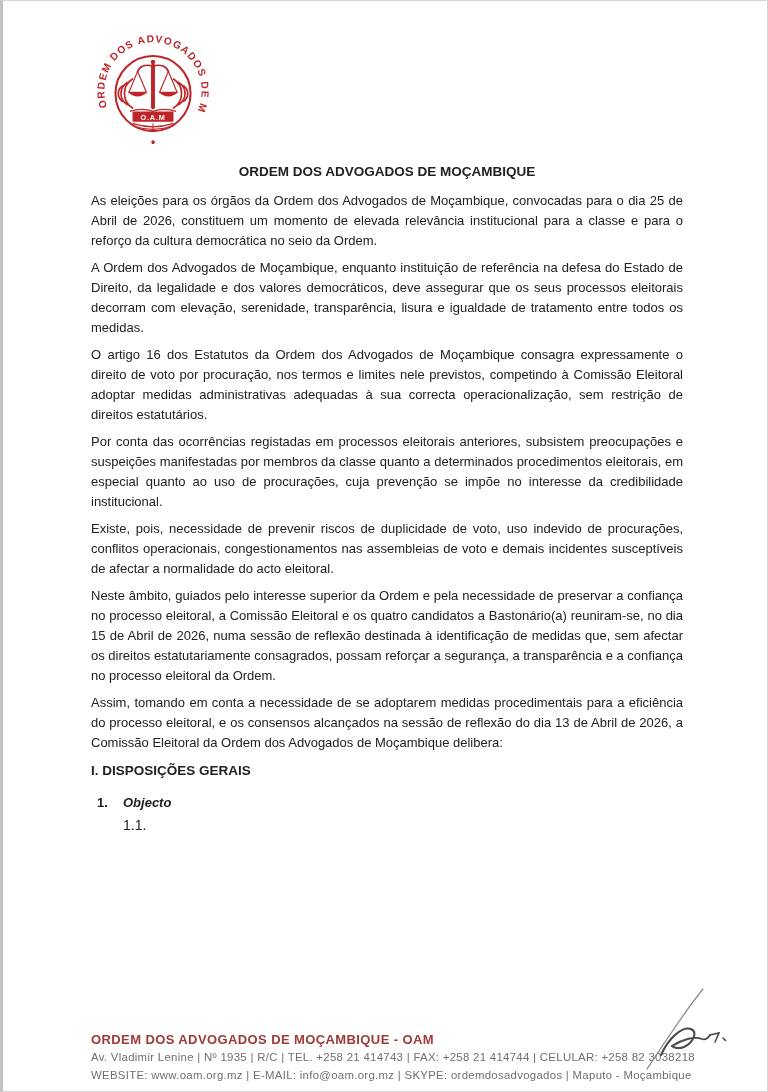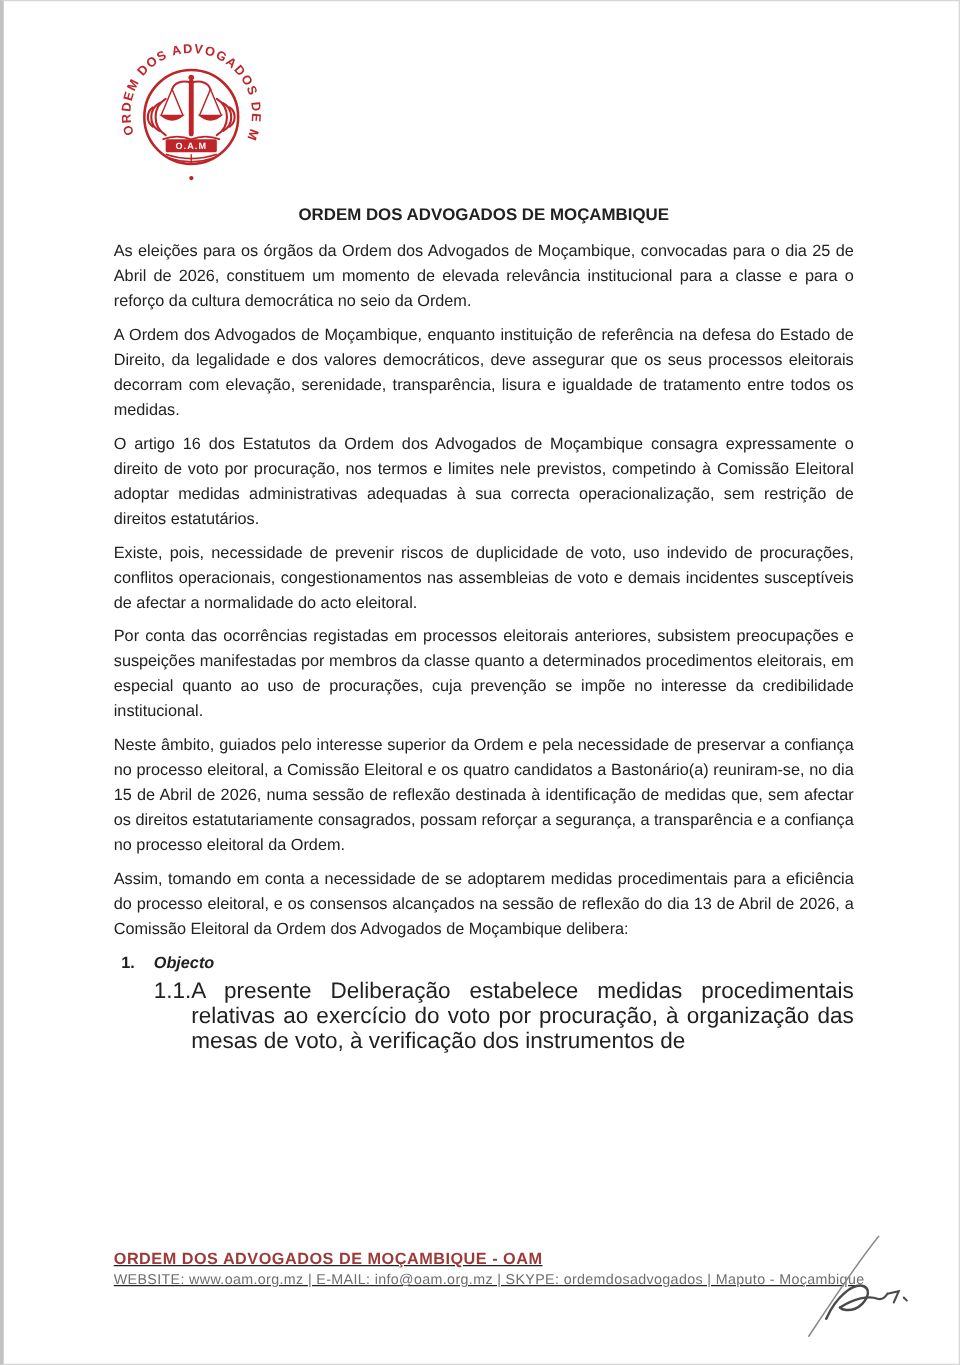--- a/index.html
+++ b/index.html
@@ -26,25 +26,25 @@
     text-align:justify;
   }
   .para + .para { margin-top:0; }
   .section-heading {
     margin-top:8px; margin-bottom:12px;
     font-weight:bold; font-size:13.5px; line-height:20px;
   }
   .li-row { display:flex; padding-left:6px; font-size:13px; line-height:20px; }
   .li-num { width:26px; font-weight:bold; }
   .li-title { font-weight:bold;font-style:italic; }
-  .li-sub { display:flex; padding-left:32px; margin-top:2px; font-size:18px; line-height:20px; }
+  .li-sub { display:flex; padding-left:32px; margin-top:2px; font-size:14px; line-height:20px;gap:48px; }
   .li-subnum { width:30px; flex:none; }
   .li-subtext { flex:1; text-align:justify; }
   .doc-footer {
-    position:absolute; left:88px; right:46px; top:997px;text-decoration:underline;
+    position:absolute; left:88px; right:46px; top:1030px;
   }
   .footer-title {
     font-size:13px; font-weight:bold; letter-spacing:.4px;
     color:#9c3a38; line-height:17px;
   }
   .footer-line {
     font-size:11.4px; color:#6f6f6f; letter-spacing:.3px; line-height:18px;
   }
   .signature { position:absolute; left:636px; top:984px; width:100px; height:90px; }
 </style>
@@ -92,38 +92,39 @@
       <path d="M75,113 L75,121" stroke="#be2428" stroke-width="1.3"></path>
     </g>
   </svg>
 
   <main class="content">
     <div class="h-center">ORDEM DOS ADVOGADOS DE MOÇAMBIQUE</div>
 
     <p class="para">As eleições para os órgãos da Ordem dos Advogados de Moçambique, convocadas para o dia 25 de Abril de 2026, constituem um momento de elevada relevância institucional para a classe e para o reforço da cultura democrática no seio da Ordem.</p>
     <p class="para">A Ordem dos Advogados de Moçambique, enquanto instituição de referência na defesa do Estado de Direito, da legalidade e dos valores democráticos, deve assegurar que os seus processos eleitorais decorram com elevação, serenidade, transparência, lisura e igualdade de tratamento entre todos os medidas.</p>
     <p class="para">O artigo 16 dos Estatutos da Ordem dos Advogados de Moçambique consagra expressamente o direito de voto por procuração, nos termos e limites nele previstos, competindo à Comissão Eleitoral adoptar medidas administrativas adequadas à sua correcta operacionalização, sem restrição de direitos estatutários.</p>
+    <p class="para">Por conta das ocorrências registadas em processos eleitorais anteriores, subsistem preocupações e suspeições manifestadas por membros da classe quanto a determinados procedimentos eleitorais, em especial quanto ao uso de procurações, cuja prevenção se impõe no interesse da credibilidade institucional.</p>
     <p class="para">Existe, pois, necessidade de prevenir riscos de duplicidade de voto, uso indevido de procurações, conflitos operacionais, congestionamentos nas assembleias de voto e demais incidentes susceptíveis de afectar a normalidade do acto eleitoral.</p>
-    <p class="para">Por conta das ocorrências registadas em processos eleitorais anteriores, subsistem preocupações e suspeições manifestadas por membros da classe quanto a determinados procedimentos eleitorais, em especial quanto ao uso de procurações, cuja prevenção se impõe no interesse da credibilidade institucional.</p>
     <p class="para">Neste âmbito, guiados pelo interesse superior da Ordem e pela necessidade de preservar a confiança no processo eleitoral, a Comissão Eleitoral e os quatro candidatos a Bastonário(a) reuniram-se, no dia 15 de Abril de 2026, numa sessão de reflexão destinada à identificação de medidas que, sem afectar os direitos estatutariamente consagrados, possam reforçar a segurança, a transparência e a confiança no processo eleitoral da Ordem.</p>
     <p class="para">Assim, tomando em conta a necessidade de se adoptarem medidas procedimentais para a eficiência do processo eleitoral, e os consensos alcançados na sessão de reflexão do dia 13 de Abril de 2026, a Comissão Eleitoral da Ordem dos Advogados de Moçambique delibera:</p>
 
+    <div class="section-heading">I. DISPOSIÇÕES GERAIS</div>
 
     <div class="li-row">
       <span class="li-num">1.</span>
       <span class="li-title">Objecto</span>
     </div>
     <div class="li-sub">
       <span class="li-subnum">1.1.</span>
-      <span class="li-subtext">A presente Deliberação estabelece medidas procedimentais relativas ao exercício do voto por procuração, à organização das mesas de voto, à verificação dos instrumentos de</span>
     </div>
   </main>
 
   <footer class="doc-footer">
     <div class="footer-title">ORDEM DOS ADVOGADOS DE MOÇAMBIQUE - OAM</div>
+    <div class="footer-line">Av. Vladimir Lenine  |  Nº 1935  |  R/C  |  TEL. +258 21 414743  |  FAX: +258 21 414744  |  CELULAR: +258 82 3038218</div>
     <div class="footer-line">WEBSITE: www.oam.org.mz  |  E-MAIL: info@oam.org.mz  |  SKYPE: ordemdosadvogados  |  Maputo - Moçambique</div>
   </footer>
 
   <svg class="signature" viewBox="0 0 100 90" aria-hidden="true">
     <g fill="none" stroke-linecap="round">
       <path d="M8,84 C24,60 46,26 64,4" stroke="#8a8a8a" stroke-width="1.2"></path>
       <path d="M22,70 C30,52 44,41 52,44 C59,47 54,58 45,62 C40,64 35,63 33,61" stroke="#4a4a4a" stroke-width="2"></path>
       <path d="M33,61 C44,54 56,51 63,54 C66,55 69,53 71,50" stroke="#4a4a4a" stroke-width="1.8"></path>
       <path d="M71,50 L80,48 L76,57" stroke="#4a4a4a" stroke-width="1.6"></path>
       <path d="M84,53 l2.5,2.5" stroke="#4a4a4a" stroke-width="1.6"></path>

